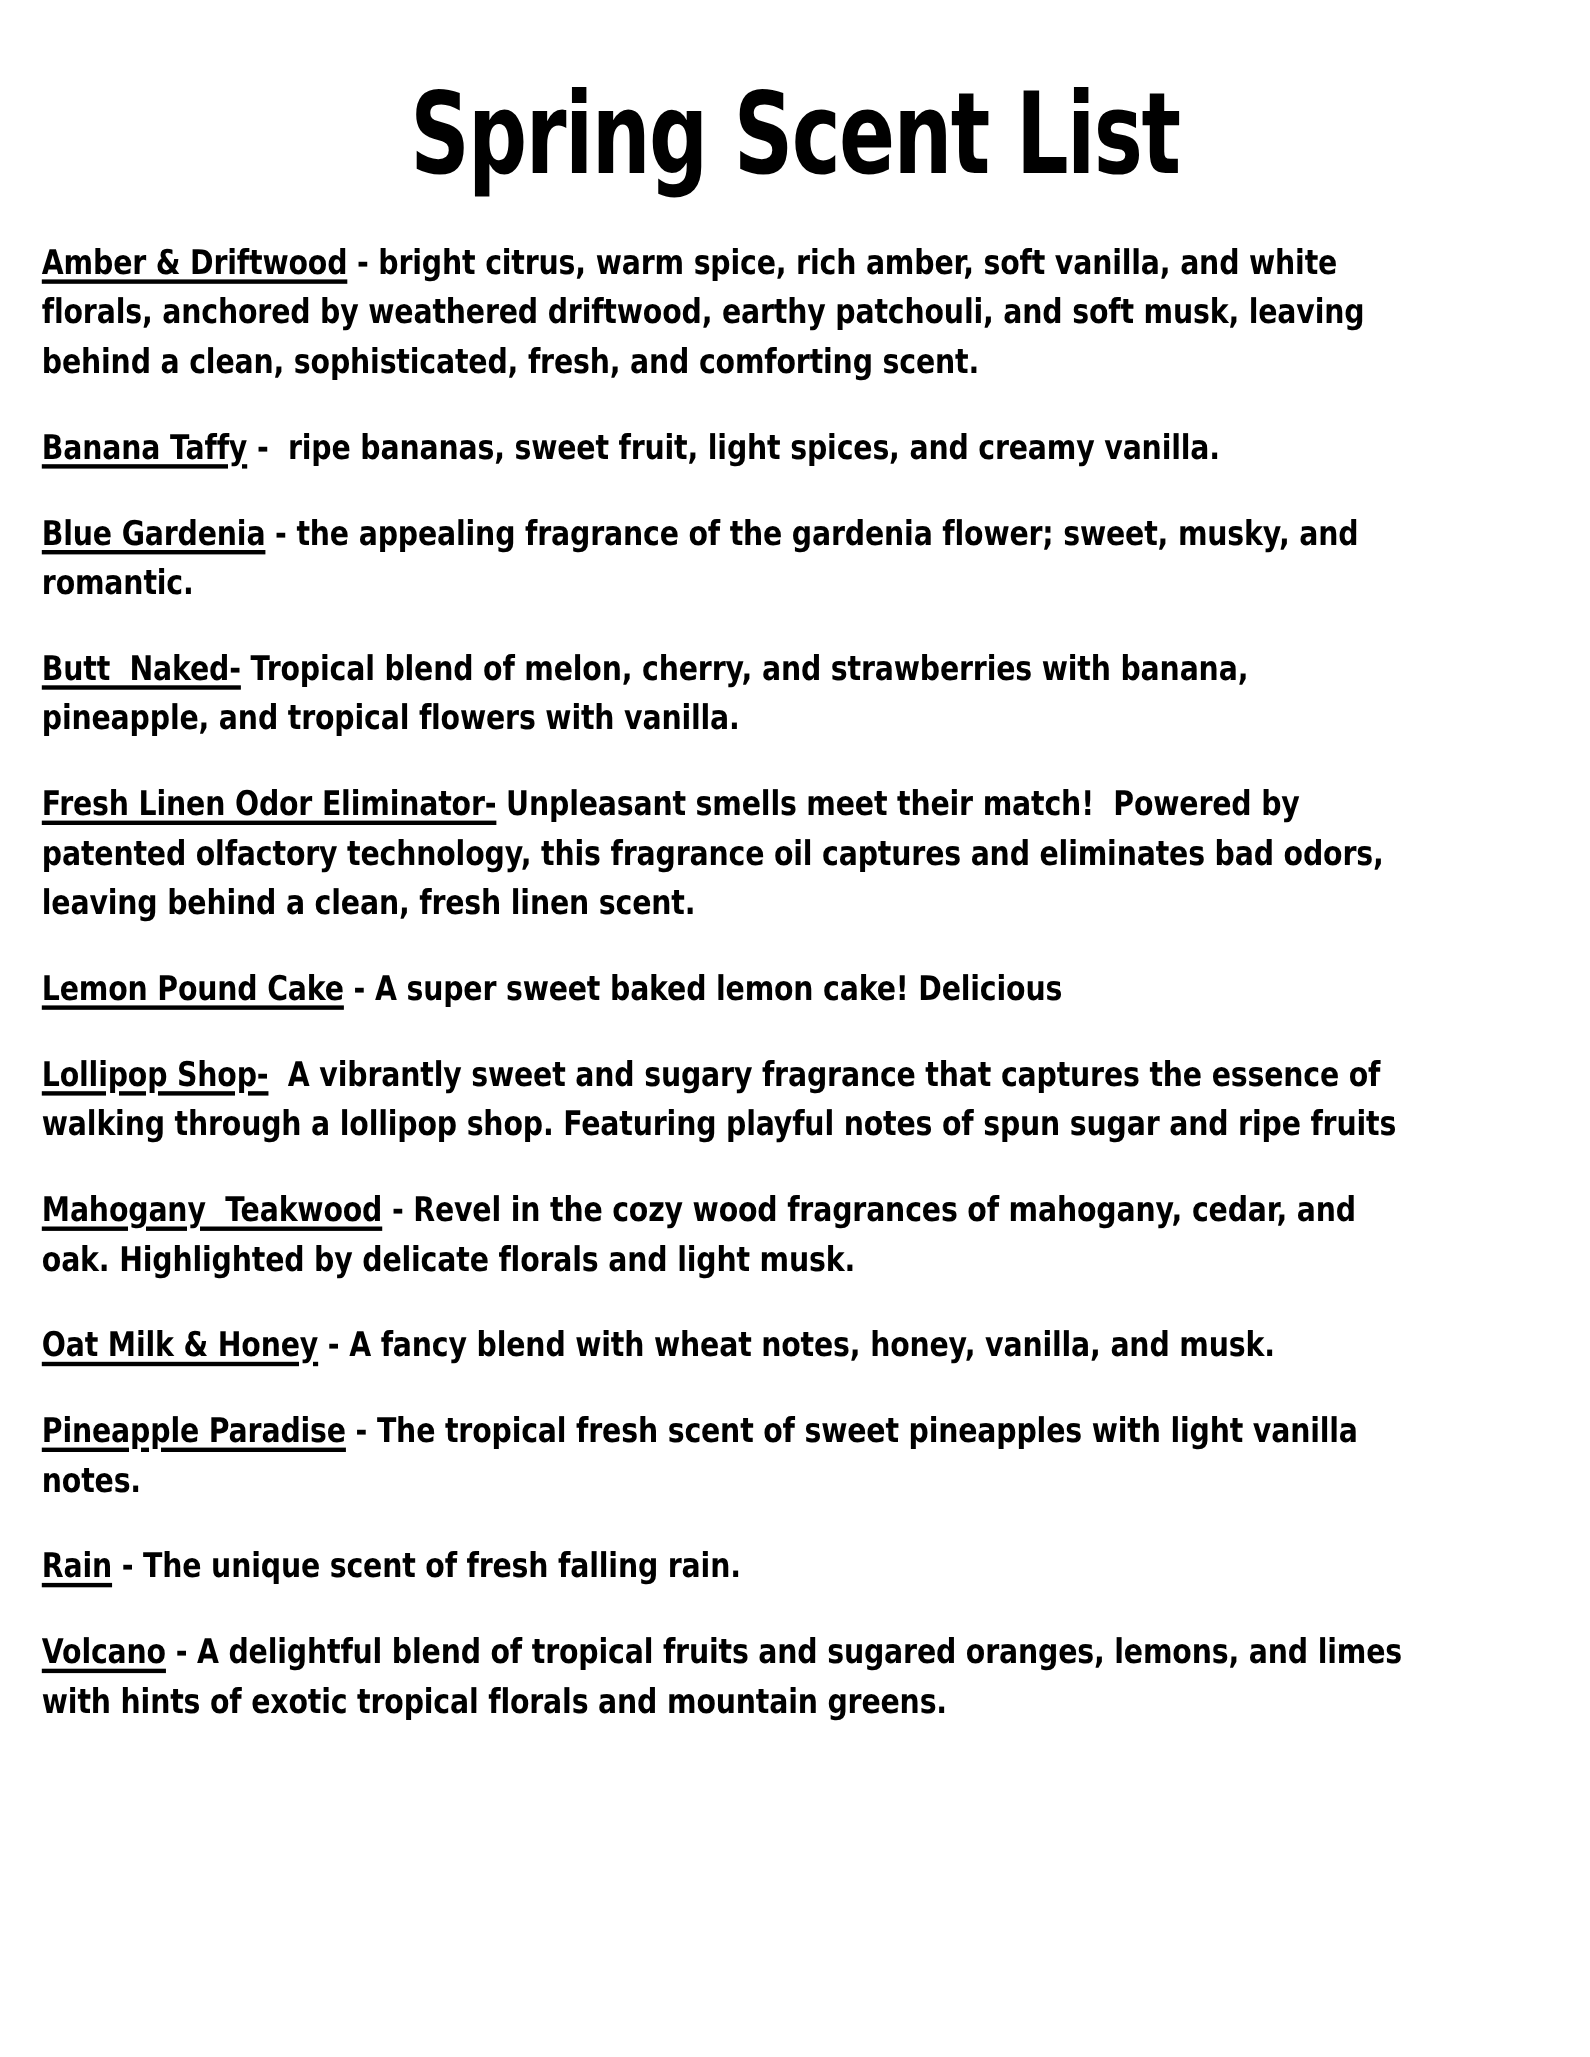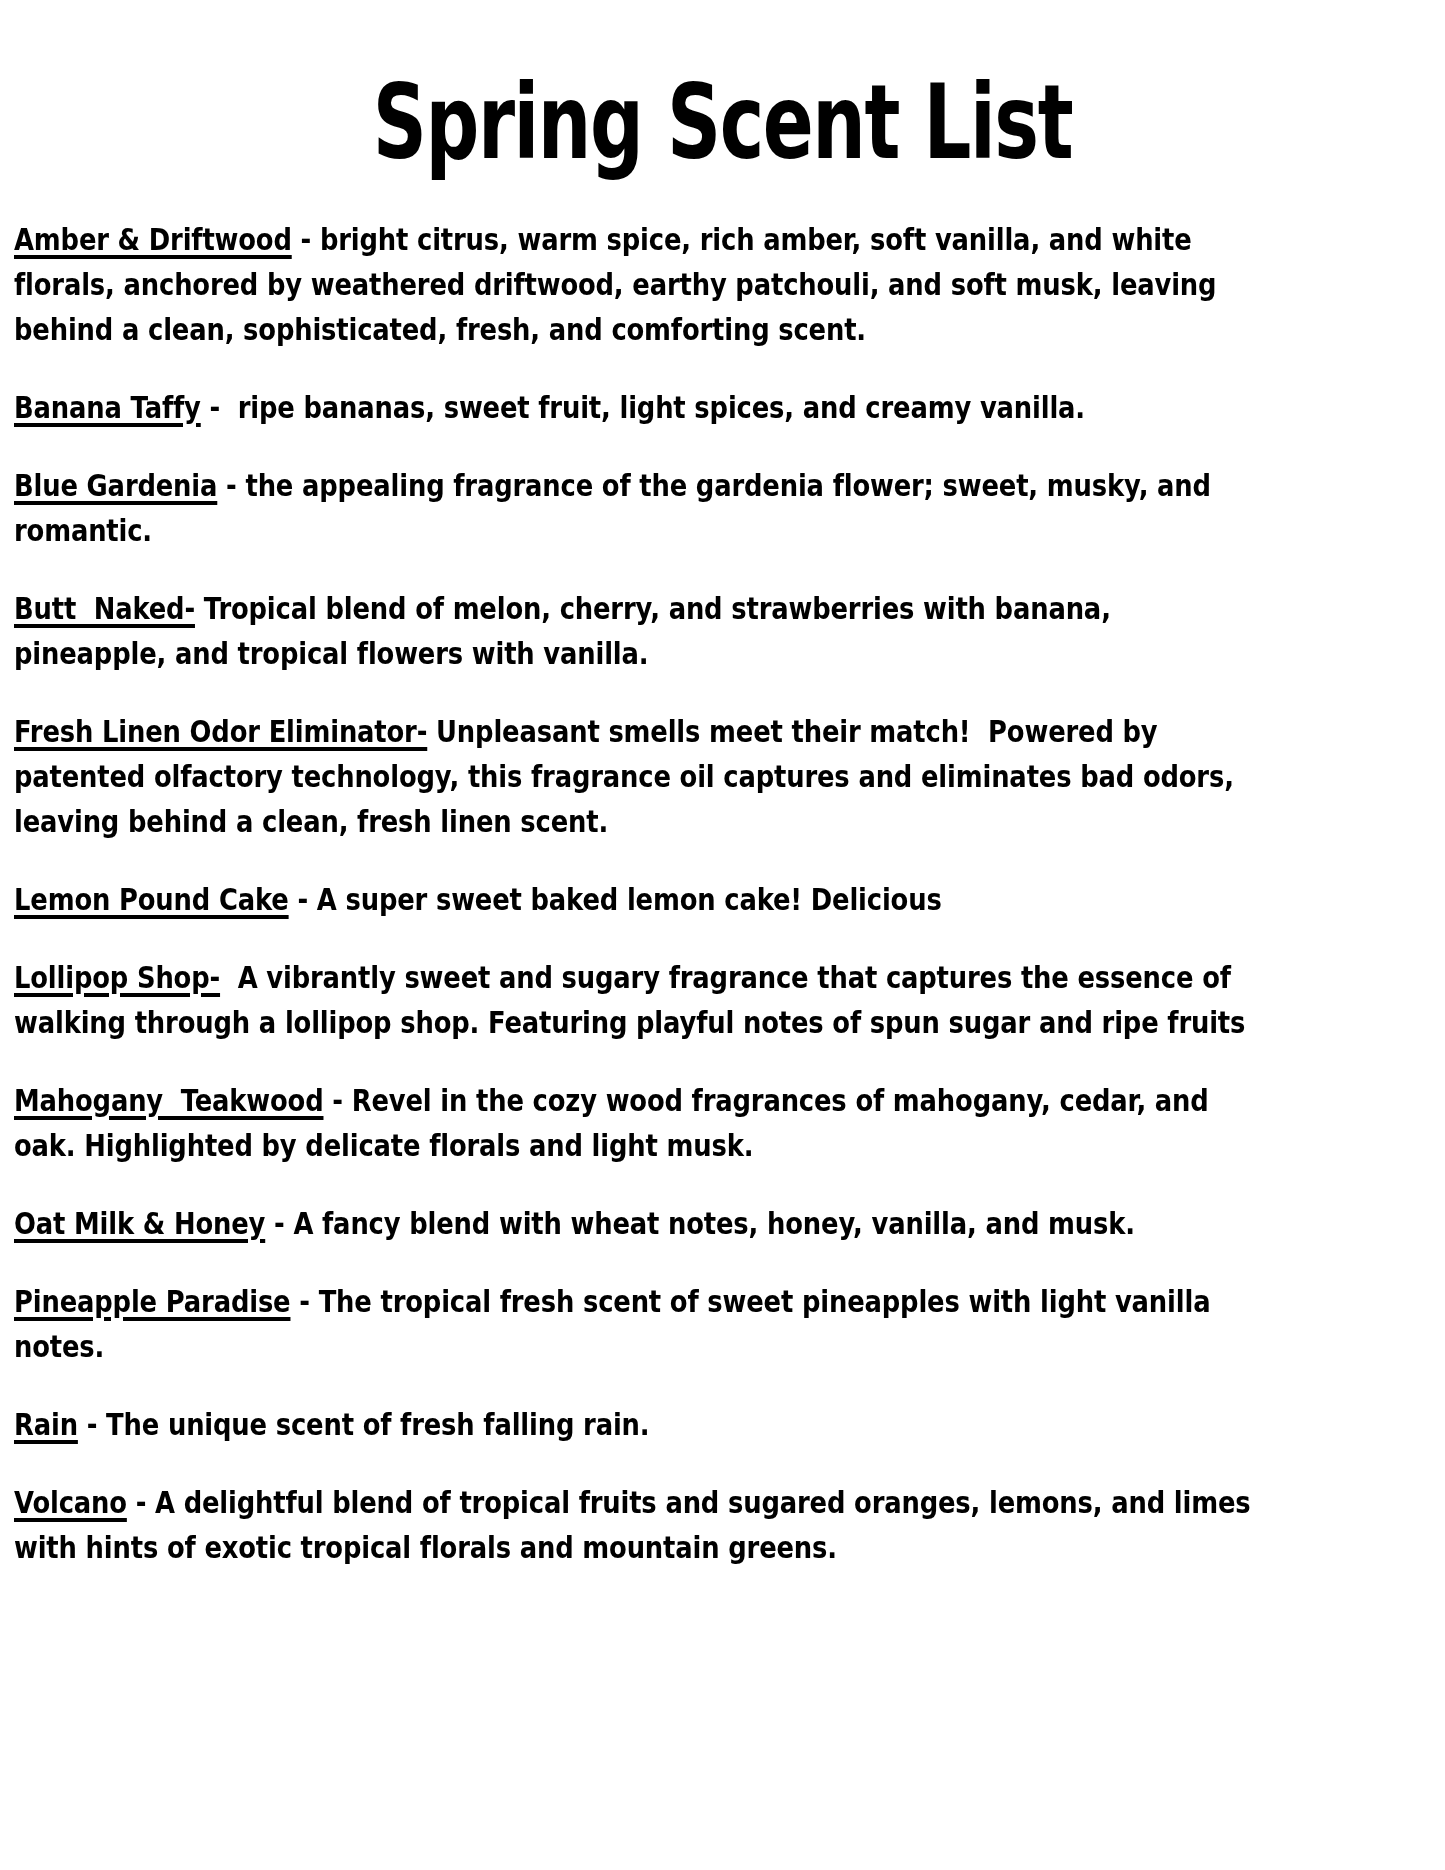--- a/index.html
+++ b/index.html
@@ -19,21 +19,21 @@
     margin: 62px 0 0 0;
     font-size: 103px;
     line-height: 120px;
     text-align: center;
     white-space: pre;
     transform: scaleX(0.73);
     transform-origin: 50% 0;
     letter-spacing: -2px;
   }
   .scent-wrap {
-    padding-left: 14px;
+    padding-left: 38px;
     margin-top: 35px;
   }
   .scent-list {
     width: 1700px;
     transform: scaleX(0.833);
     transform-origin: 0 0;
   }
   .scent-item {
     margin: 0 0 33px 0;
     font-size: 31px;

